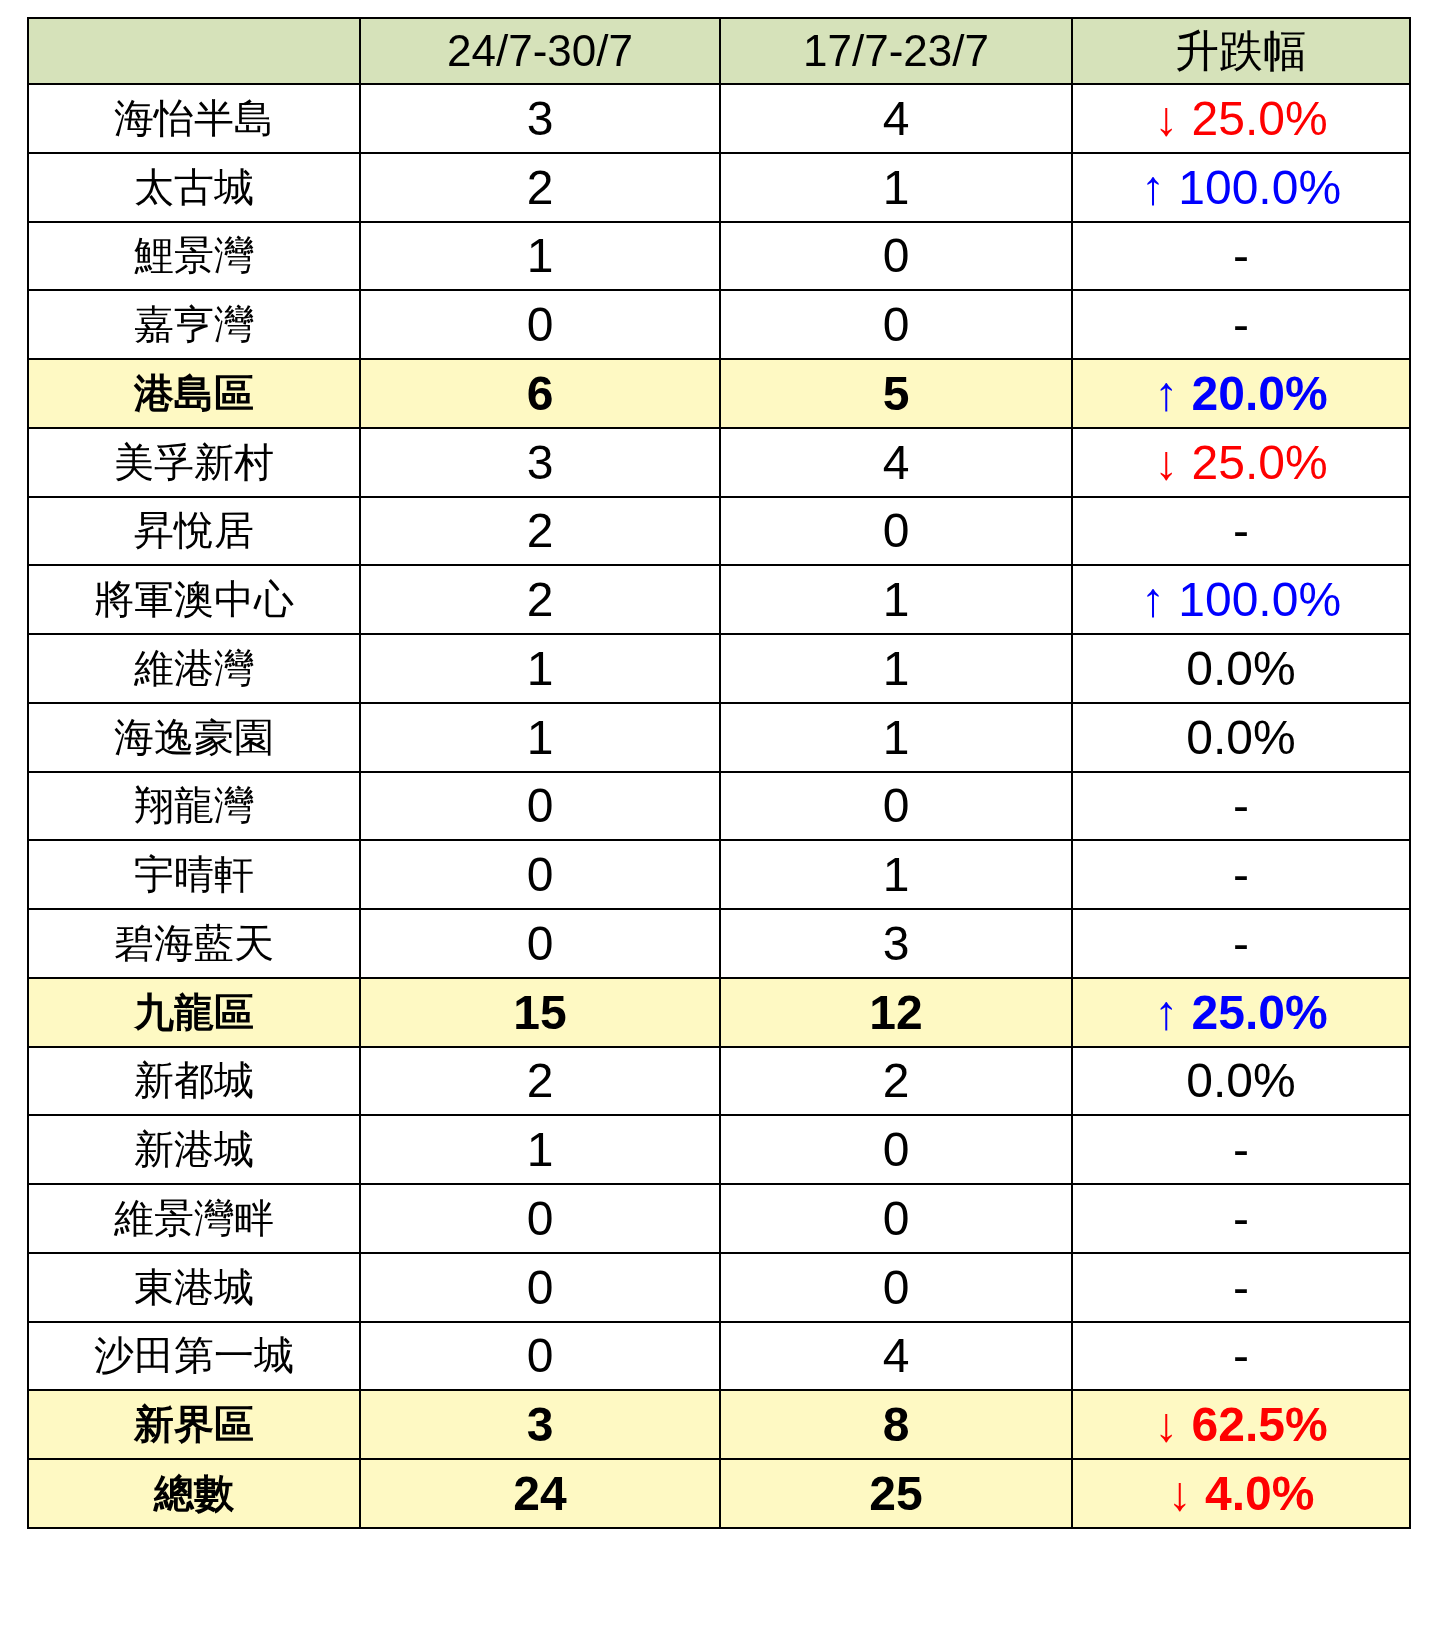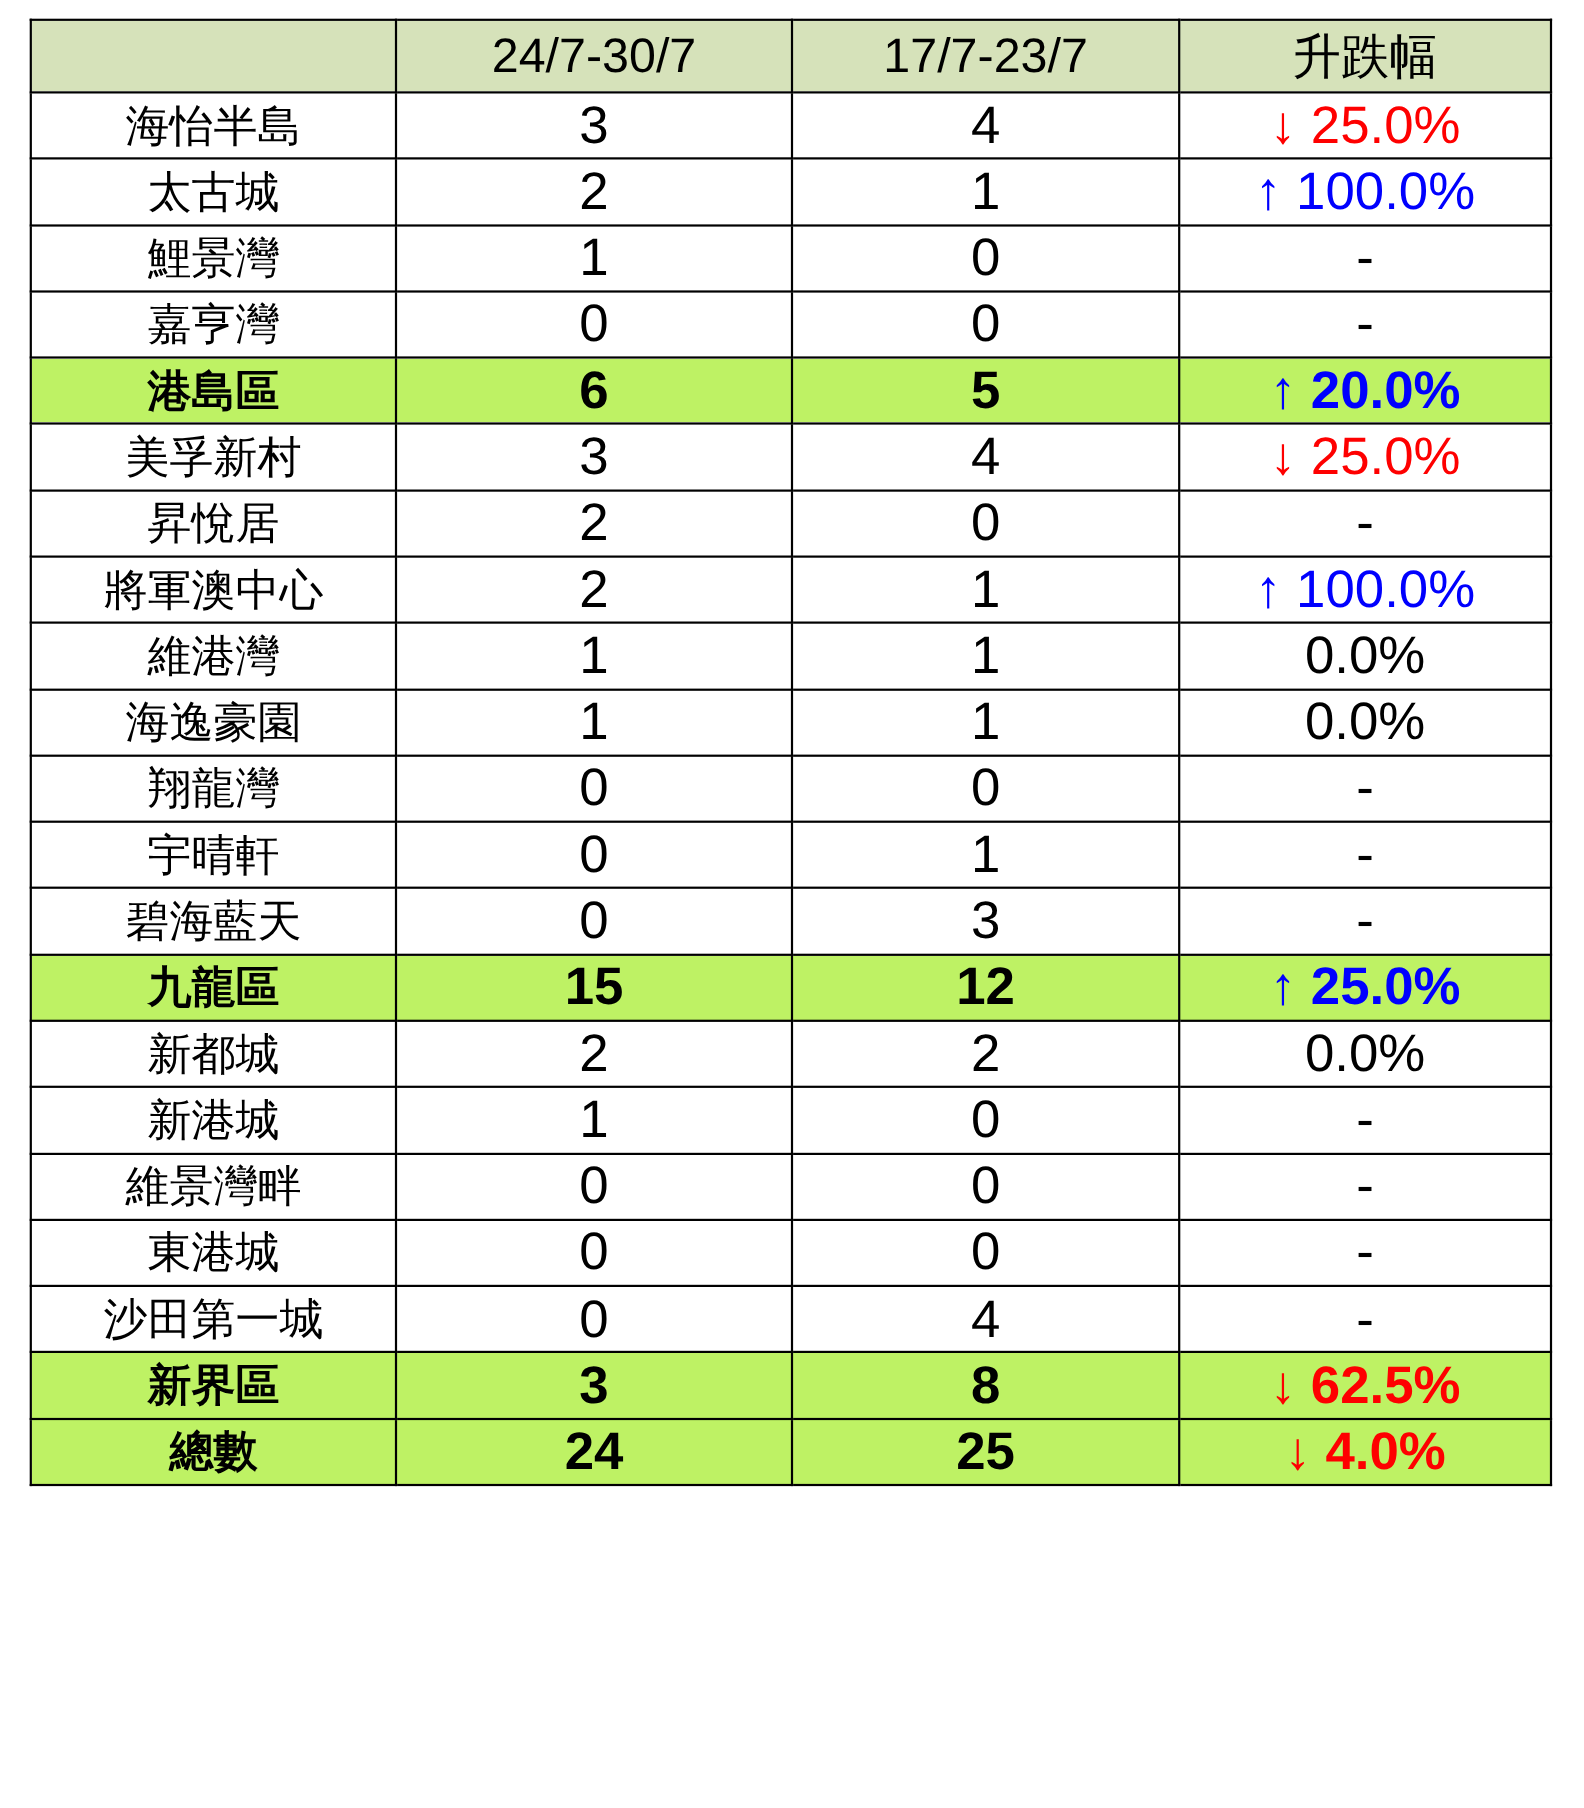--- a/index.html
+++ b/index.html
@@ -13,21 +13,21 @@
   }
   .table-wrap {
     position: absolute;
     left: 27px;
     top: 17px;
   }
   table.sales {
     border-collapse: collapse;
     table-layout: fixed;
     width: 1382px;
-    height: 1334px;
+    height: 1512px;
     padding-left: 17px;
   }
   table.sales th,
   table.sales td {
     border: 2px solid #000000;
     text-align: center;
     vertical-align: middle;
     padding: 0;
     overflow: hidden;
     white-space: nowrap;
@@ -43,21 +43,21 @@
   }
   td.name {
     font-size: 40px;
     font-weight: 400;
   }
   td.num, td.pct {
     font-size: 48px;
     font-weight: 400;
   }
   tr.summary {
-    background: #bef264;
+    background: #fef9c3;
     margin-left: 45px;
   }
   tr.summary td {
     font-weight: 700;
   }
   td.pct.down { color: #fe0000; }
   td.pct.up   { color: #0000fe; }
 </style>
 </head>
 <body>

